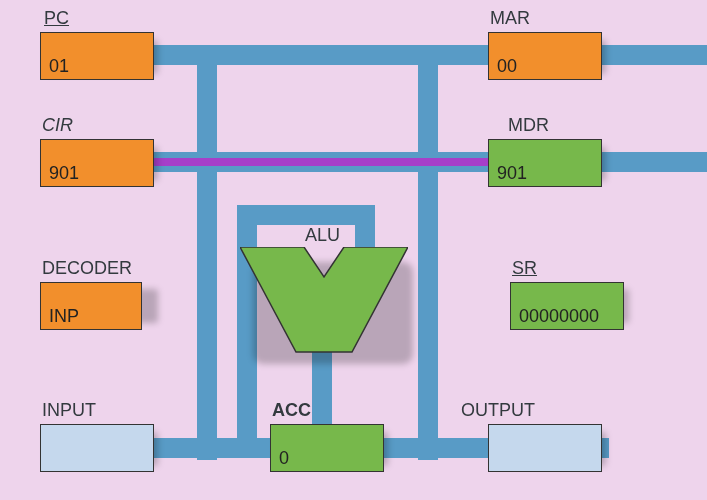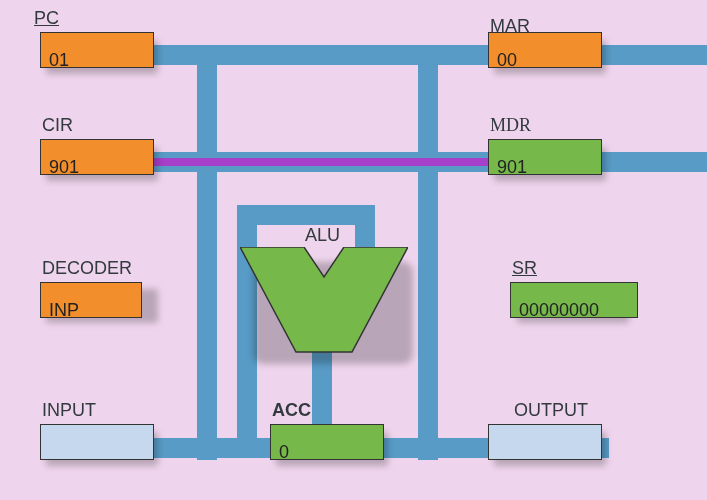--- a/index.html
+++ b/index.html
@@ -23,21 +23,21 @@
   .label {
     position: absolute;
     font-size: 18px;
     color: #333a3f;
   }
   .reg {
     position: absolute;
     border: 1px solid #333;
     box-sizing: border-box;
     font-size: 18px;
-    padding: 17px 8px;
+    padding: 23px 8px;
     color: #222;
   }
   .orange { background: #f28f2c; }
   .green  { background: #77b84b; }
   .blue   { background: #c5d8ed; }
   .shadow {
     position: absolute;
     background: rgba(0,0,0,0.22);
     border-radius: 3px;
     filter: blur(3px);
@@ -84,58 +84,58 @@
 <div class="shadow" style="left:276px; top:432px; width:112px; height:34px;"></div>
 <div class="shadow" style="left:494px; top:432px; width:112px; height:34px;"></div>
 <div class="shadow" style="left:253px; top:262px; width:160px; height:102px; border-radius:10px;"></div>
 
 <div class="alu-wrap">
   <svg width="168" height="110" viewBox="0 0 168 110">
     <polygon points="0,0 64,0 84,30 104,0 168,0 112,105 56,105" fill="#77b84b" stroke="#333" stroke-width="1.5"></polygon>
   </svg>
 </div>
 
-<div class="label" style="left:34px; top:8px;text-decoration:underline;">PC</div>
+<div class="label" style="left:44px; top:8px;text-decoration:underline;">PC</div>
 <div class="reg orange" style="left:40px; top:32px; width:114px; height:34px;">
   <span>01</span>
 </div>
 
-<div class="label" style="left:490px; top:16px;text-decoration:underline;">MAR</div>
+<div class="label" style="left:490px; top:8px;">MAR</div>
 <div class="reg orange" style="left:488px; top:32px; width:114px; height:20px;">
   <span>00</span>
 </div>
 
-<div class="label" style="left:42px; top:115px;">CIR</div>
+<div class="label" style="left:42px; top:115px;font-style:italic;">CIR</div>
 <div class="reg orange" style="left:40px; top:139px; width:114px; height:34px;">
   <span>901</span>
 </div>
 
-<div class="label" style="left:490px; top:115px;font-family:Liberation Serif, serif;">MDR</div>
+<div class="label" style="left:508px; top:115px;">MDR</div>
 <div class="reg green" style="left:488px; top:139px; width:114px; height:34px;">
   <span>901</span>
 </div>
 
 <div class="label" style="left:42px; top:258px;text-align:right;">DECODER</div>
 <div class="reg orange" style="left:40px; top:282px; width:102px; height:34px;">
   <span>INP</span>
 </div>
 
 <div class="label" style="left:305px; top:225px;">ALU</div>
 
 <div class="label" style="left:512px; top:258px;text-decoration:underline;">SR</div>
-<div class="reg green" style="left:510px; top:282px; width:128px; height:34px;">
+<div class="reg green" style="left:510px; top:282px; width:114px; height:34px;">
   <span>00000000</span>
 </div>
 
 <div class="label" style="left:42px; top:400px;">INPUT</div>
 <div class="reg blue" style="left:40px; top:424px; width:114px; height:34px;">
   <span></span>
 </div>
 
 <div class="label" style="left:272px; top:400px;font-weight:bold;">ACC</div>
 <div class="reg green" style="left:270px; top:424px; width:114px; height:34px;">
   <span>0</span>
 </div>
 
-<div class="label" style="left:514px; top:400px;">OUTPUT</div>
+<div class="label" style="left:461px; top:400px;">OUTPUT</div>
 <div class="reg blue" style="left:488px; top:424px; width:114px; height:34px;">
   <span></span>
 </div>
 
 </body></html>

